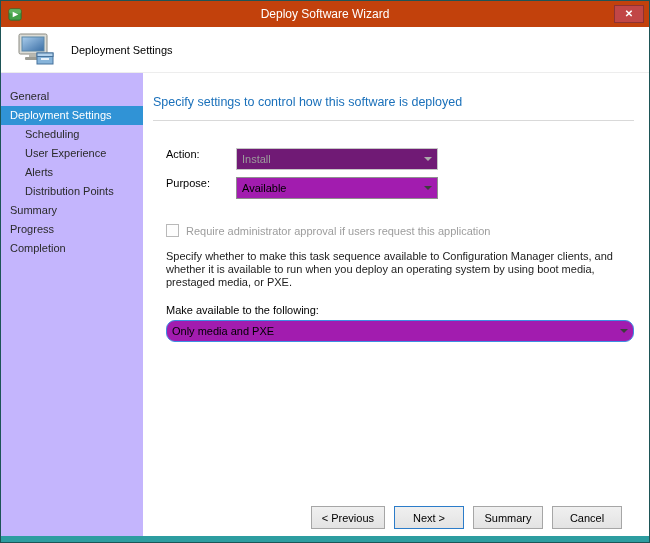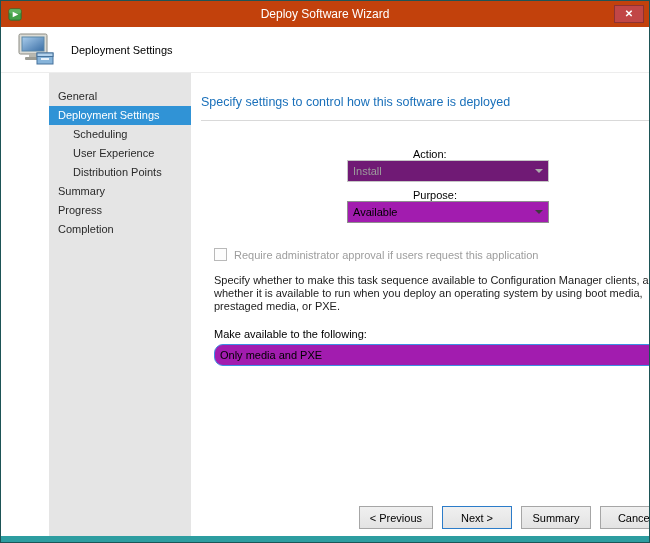--- a/index.html
+++ b/index.html
@@ -32,34 +32,34 @@
   .header {
     height:46px; background:#ffffff; border-bottom:1px solid #ededed;
     display:flex; align-items:center;
   }
   .page-icon { margin-left:12px; width:44px; height:36px; display:block; }
   .header-title { margin-left:14px; font-size:11px; color:#000; }
 
   
   .body { display:flex; height:463px; }
 
-  .sidebar { width:142px; padding-top:14px; background:#e5e5e5; flex:none;margin-left:48px; }
+  .sidebar { width:142px; padding-top:14px; background:#c4b5fd; flex:none; }
   .nav-item {
     height:19px; line-height:19px; padding-left:9px;
     font-size:11px; color:#2a2a2a; white-space:nowrap; cursor:pointer;
   }
   .nav-item.sub { padding-left:24px; }
   .nav-item.selected { background:#3093d6; color:#ffffff; }
 
   .content { position:relative; flex:1; padding:22px 16px 0 10px; }
   .heading { color:#1a70ba; font-size:12.5px; margin-bottom:11px; }
   .divider { border-top:1px solid #d9d9d9; height:0; margin-bottom:27px; }
 
   .form { padding-left:13px; }
-  .row { display:flex; align-items:center; margin-bottom:7px;flex-direction:column; }
+  .row { display:flex; margin-bottom:7px; }
   .row .lbl { width:70px; font-size:11px; color:#000; flex:none; }
 
   .combo {
     position:relative; height:22px; width:202px; background:#a21caf;
     border:1px solid #8f8f8f; display:flex; align-items:center;
     padding:0 20px 0 5px; font-size:11px; color:#000; cursor:default;
   }
   .combo .combo-text { white-space:nowrap; overflow:hidden; }
   .combo-arrow {
     position:absolute; right:0; top:0; bottom:0; width:18px;
@@ -134,20 +134,21 @@
     <span class="header-title">Deployment Settings</span>
   </div>
 
   <div class="body">
 
     <div class="sidebar">
       <div class="nav-item">General</div>
       <div class="nav-item selected">Deployment Settings</div>
       <div class="nav-item sub">Scheduling</div>
       <div class="nav-item sub">User Experience</div>
+      <div class="nav-item sub">Alerts</div>
       <div class="nav-item sub">Distribution Points</div>
       <div class="nav-item">Summary</div>
       <div class="nav-item">Progress</div>
       <div class="nav-item">Completion</div>
     </div>
 
     <div class="content">
       <div class="heading">Specify settings to control how this software is deployed</div>
       <div class="divider"></div>
 

